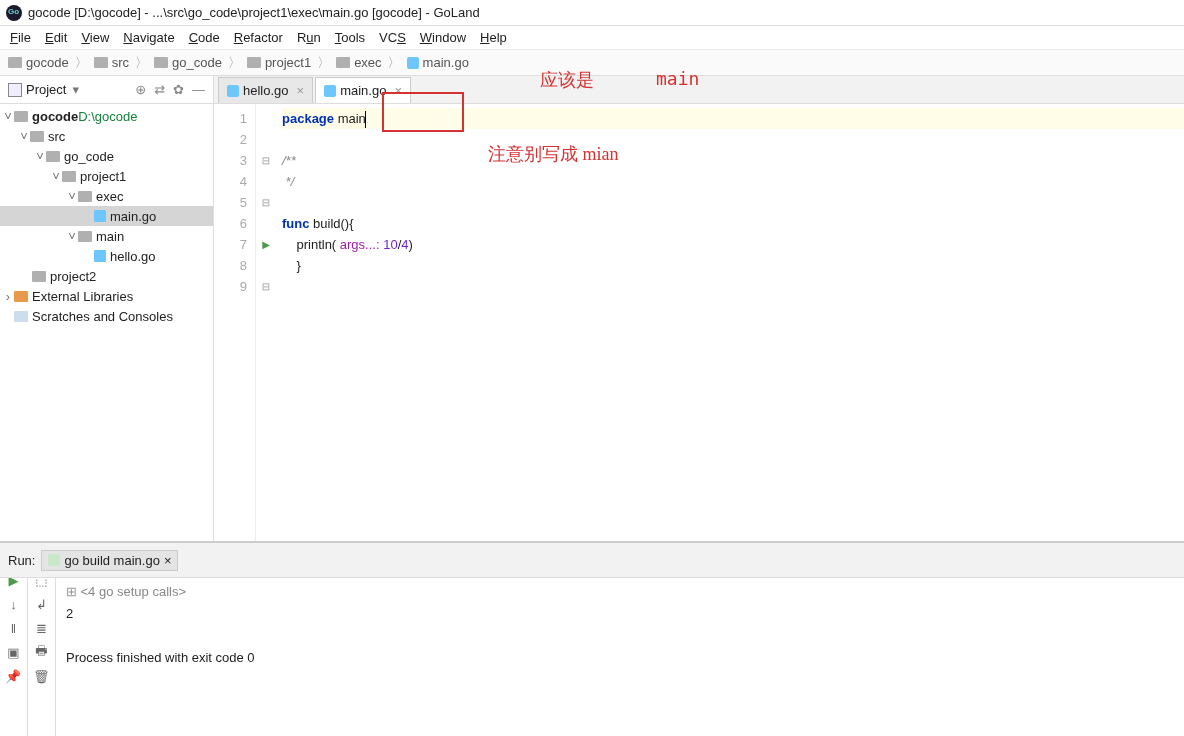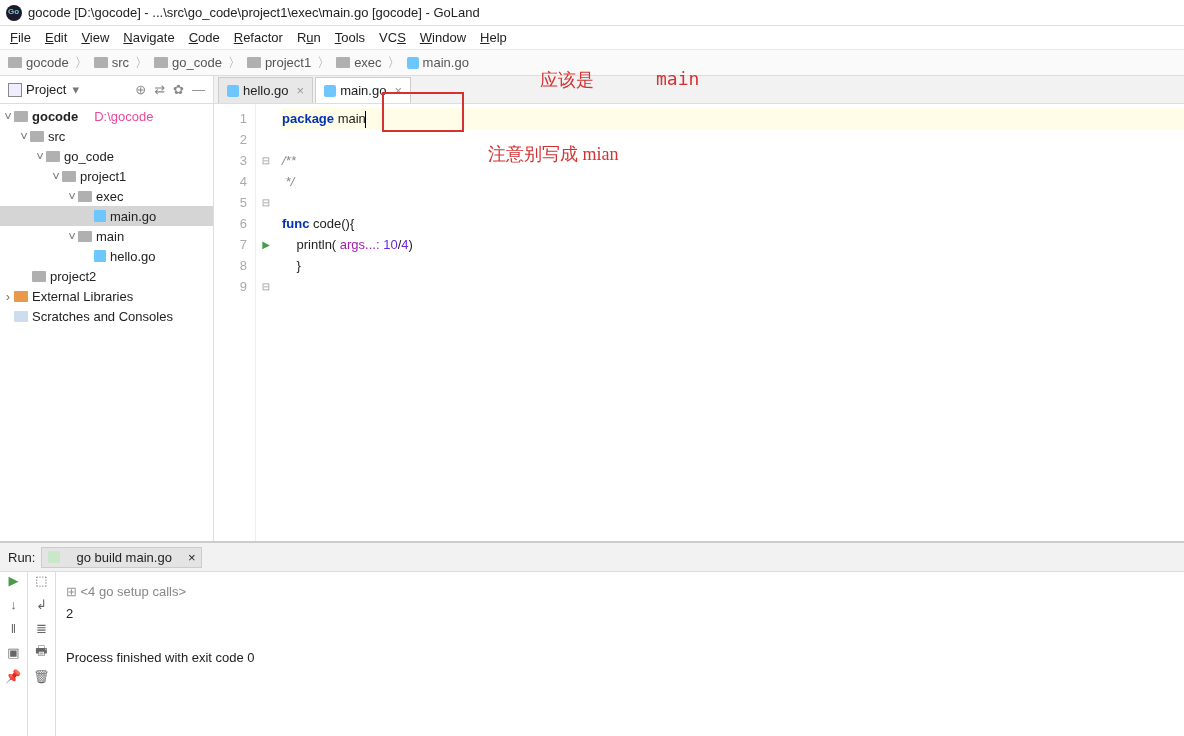--- a/index.html
+++ b/index.html
@@ -22,21 +22,21 @@
 .sidebar-header .drop{color:#777;margin-left:2px}
 .sidebar-header .tool-icons{margin-left:auto;display:flex;gap:8px;color:#888}
 .tree{flex:1;overflow:auto;font-size:12px;padding:2px 0}
 .tree-row{display:flex;align-items:center;height:20px;cursor:pointer}
 .tree-row.selected{background:#d5d5d5}
 .chev{width:12px;text-align:center;color:#777;cursor:pointer}
 .tree-icon{width:14px;height:11px;margin-right:4px;background:#b0b0b0;border-radius:1px}
 .tree-icon.go{width:12px;height:12px;background:#6ec6ff}
 .tree-icon.lib{background:#e89a4a}
 .tree-label{white-space:nowrap}
-.tree-path{color:#ec4899;margin-left:16px}
+.tree-path{color:#15803d;margin-left:0}
 .editor-area{flex:1;display:flex;flex-direction:column;position:relative}
 .tabs{height:28px;display:flex;align-items:flex-end;padding-left:4px;border-bottom:1px solid #ddd;background:#f2f2f2}
 .tab{height:26px;display:flex;align-items:center;padding:0 8px;background:#e8e8e8;border:1px solid #ccc;border-bottom:none;margin-right:2px;font-size:12px;gap:4px}
 .tab.active{background:#fff}
 .tab .g-icon{width:12px;height:12px;background:#6ec6ff;border-radius:2px}
 .tab .close{color:#999;margin-left:4px;cursor:pointer}
 .code-wrap{flex:1;display:flex;position:relative;font-family:Consolas,monospace;font-size:15px;line-height:21px}
 .gutter{width:42px;text-align:right;padding:4px 8px 0 0;color:#aaa;background:#fff;border-right:1px solid #eee;user-select:none}
 .gutter div{height:21px}
 .fold-col{width:20px;padding-top:4px}
@@ -46,22 +46,22 @@
 .code-line{height:21px;white-space:pre}
 .hl-line{background:#fffde7;width:100%}
 .kw{color:#0033b3;font-weight:bold}
 .ident{color:#222}
 .comment{color:#888;font-style:italic}
 .num{color:#6d28d9}
 .hint{color:#a21caf}
 .red-box{position:absolute;border:2px solid #d43131;pointer-events:none}
 .anno{position:absolute;color:#d43131;font-family:"SimSun",serif;font-size:18px;pointer-events:none}
 .run-panel{height:194px;display:flex;border-top:1px solid #ccc}
-.run-header{position:absolute;top:542px;left:0;right:0;height:30px;display:flex;align-items:center;padding:8px 8px;border-top:1px solid #ccc;border-bottom:1px solid #ddd;background:#f2f2f2;font-size:12px}
-.run-tab{display:flex;align-items:center;gap:16px;background:#e4e4e4;padding:2px 6px;border:1px solid #ccc;margin-left:6px}
+.run-header{position:absolute;top:542px;left:0;right:0;height:36px;display:flex;align-items:center;padding:8px 8px;border-top:1px solid #ccc;border-bottom:1px solid #ddd;background:#f2f2f2;font-size:12px}
+.run-tab{display:flex;align-items:center;gap:4px;background:#e4e4e4;padding:2px 6px;border:1px solid #ccc;margin-left:6px}
 .run-tab .g-icon{width:12px;height:12px;background:#c9e8c9;border-radius:2px}
 .run-tool-col{width:28px;display:flex;flex-direction:column;align-items:center;padding-top:4px;gap:6px;border-right:1px solid #ddd}
 .run-tool-col2{width:28px;display:flex;flex-direction:column;align-items:center;padding-top:4px;gap:6px;border-right:1px solid #ddd}
 .tool-btn{width:18px;height:18px;display:flex;align-items:center;justify-content:center;cursor:pointer;color:#666}
 .tool-btn.play{color:#4a9b4a}
 .console{flex:1;padding:14px 10px;font-family:Consolas,monospace;font-size:15px;line-height:22px;position:relative}
 .console .setup{color:#888}
 .console .out{color:#222}
 .console .fin{color:#222}
 .watermark{position:absolute;bottom:4px;right:8px;color:#ccc;font-size:12px}
@@ -226,21 +226,21 @@
           <div class="play">▶</div>
           <div></div>
           <div>⊟</div>
       </div>
       <div class="code">
         <div class="code-line hl-line"><span class="kw">package</span> <span class="ident">main</span><span class="caret"></span></div>
         <div class="code-line"></div>
         <div class="code-line"><span class="comment">/**</span></div>
         <div class="code-line"><span class="comment"> */</span></div>
         <div class="code-line"></div>
-        <div class="code-line"><span class="kw">func</span> <span class="ident">code(){</span></div>
+        <div class="code-line"><span class="kw">func</span> <span class="ident">build(){</span></div>
         <div class="code-line">    <span class="ident">println(</span><span class="hint"> args...: </span><span class="num">10</span><span>/</span><span class="num">4</span><span>)</span></div>
         <div class="code-line">    <span>}</span></div>
       </div>
     </div>
 
     <div class="red-box" style="left:168px;top:16px;width:82px;height:40px"></div>
     <div class="anno" style="left:326px;top:-8px">应该是</div>
     <div class="anno" style="left:442px;top:-8px;font-family:Consolas,monospace">main</div>
     <div class="anno" style="left:274px;top:66px">注意别写成 mian</div>
   </div>

